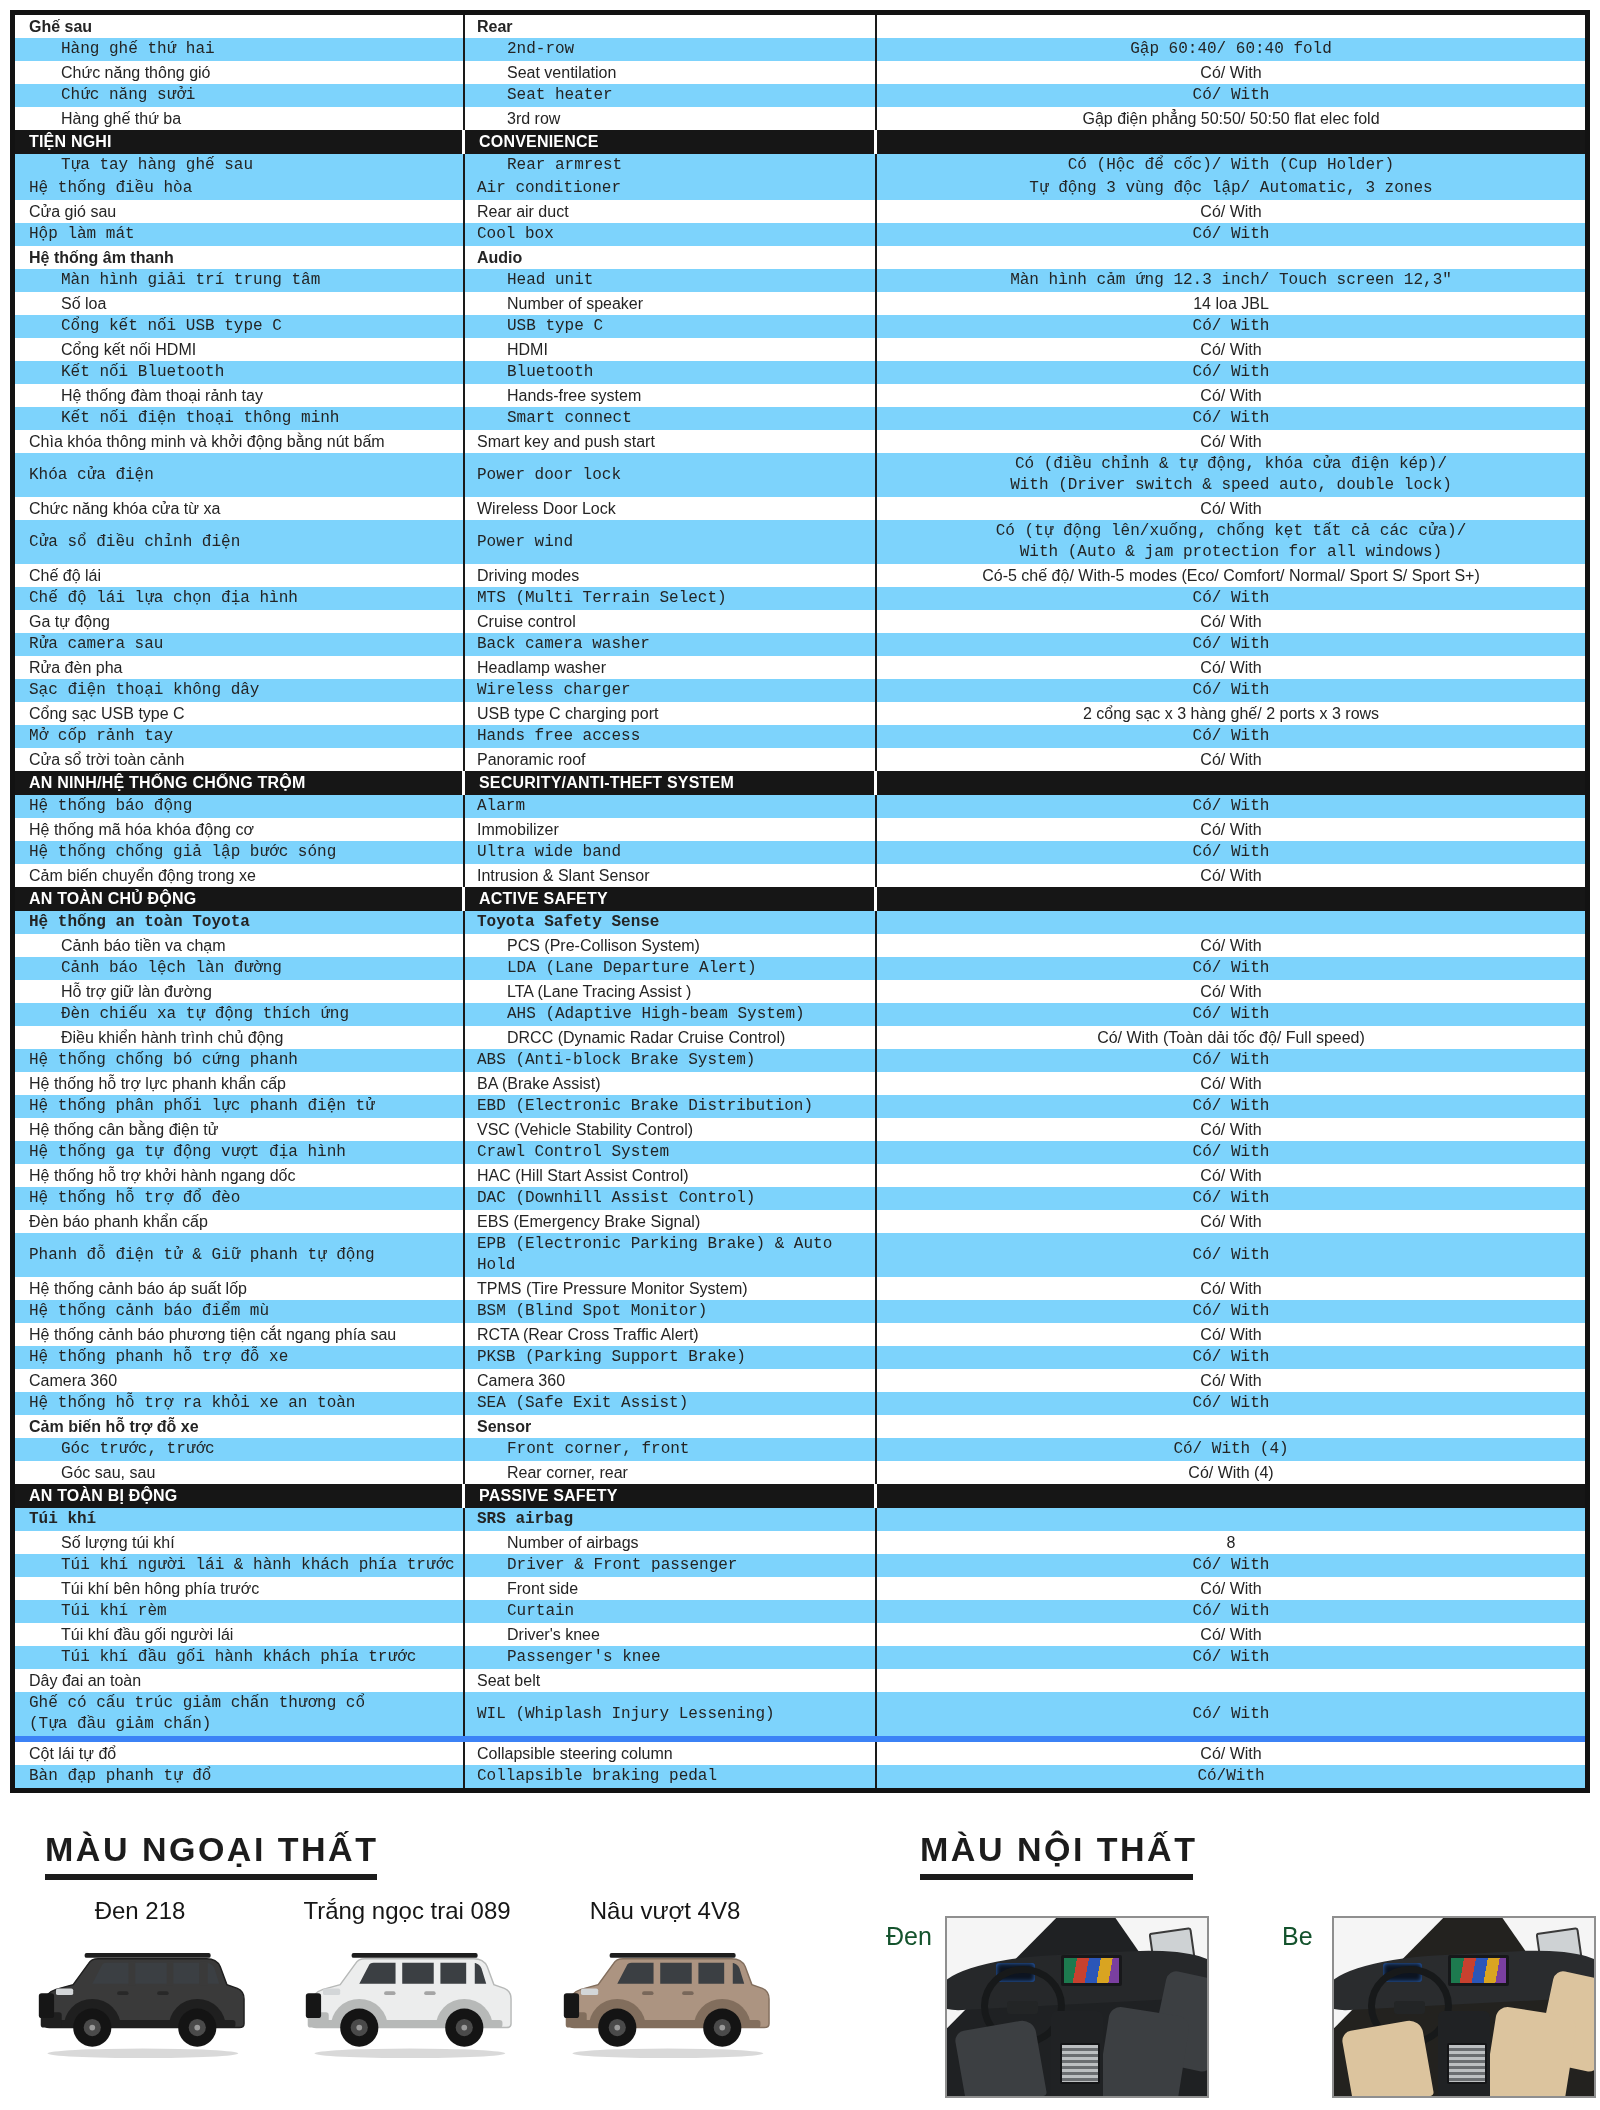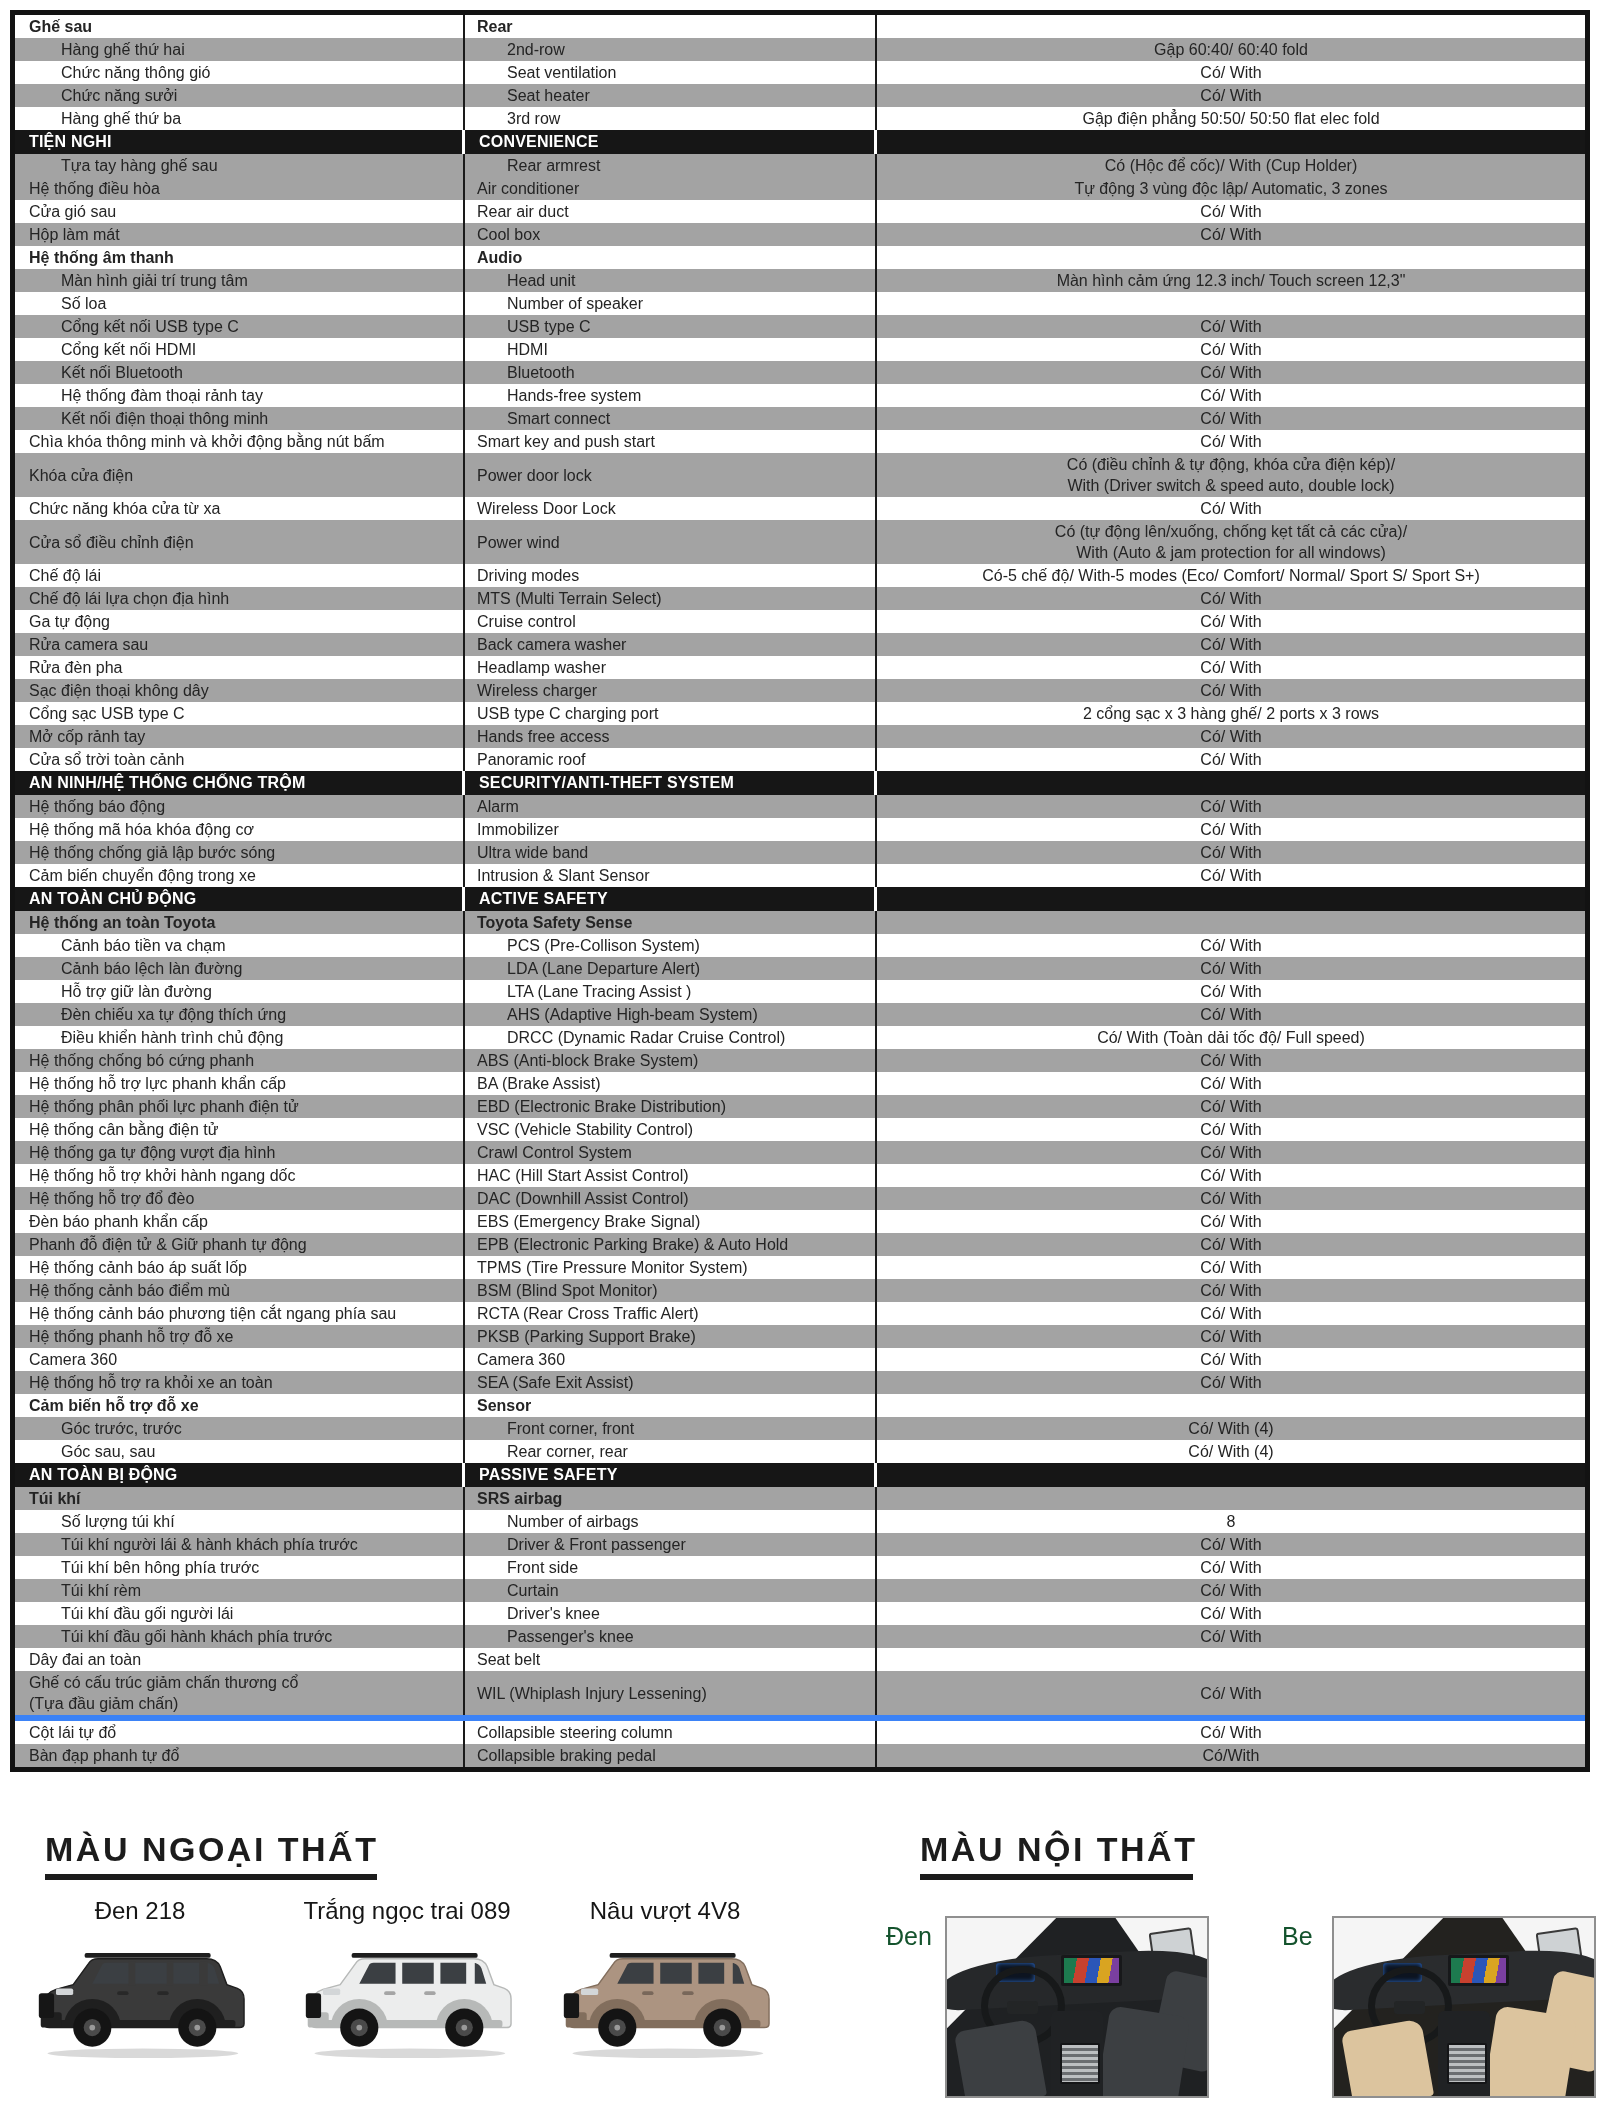--- a/index.html
+++ b/index.html
@@ -2,21 +2,21 @@
 <html><head>
 <meta charset="utf-8">
 <style>
   html,body{margin:0;padding:0;background:#fff;}
   .page{position:relative;width:1600px;height:2110px;background:#fff;overflow:hidden;
         font-family:"Liberation Sans", sans-serif;color:#242424;padding-left:34px;}
   
   #spec-table{position:absolute;left:10px;top:10px;width:1580px;border:5px solid #121212;box-sizing:border-box;background:#fff;}
   .trow{display:grid;grid-template-columns:450px 412px 1fr;}
   .brow{min-height:23px;}
-  .g{background:#a3a3a3;} .w{background:#ffffff;}
+  .g{background:#7dd3fc;font-family:Liberation Mono, monospace;} .w{background:#ffffff;}
   .cell{display:flex;align-items:center;font-size:16px;line-height:21px;padding:1px 8px 1px 14px;white-space:pre-line;box-sizing:border-box;}
   .brow .c0,.brow .c1{border-right:2px solid #1a1a1a;}
   .c1{padding-left:12px;}
   .c2{justify-content:center;text-align:center;padding-left:6px;padding-right:6px;}
   .i .c0{padding-left:46px;}
   .i .c1{padding-left:42px;text-align:right;}
   .b .c0,.b .c1{font-weight:bold;}
   .topline{border-top:6px solid #3b82f6;}
   .hrow{min-height:24px;}
   .hcell{background:#161616;color:#ffffff;font-weight:bold;display:flex;align-items:center;font-size:16px;padding:1px 8px 1px 14px;letter-spacing:.2px;}
@@ -106,20 +106,21 @@
         <div class="cell c2"></div>
       </div>
       <div class="trow brow g i">
         <div class="cell c0">Màn hình giải trí trung tâm</div>
         <div class="cell c1">Head unit</div>
         <div class="cell c2">Màn hình cảm ứng 12.3 inch/ Touch screen 12,3"</div>
       </div>
       <div class="trow brow w i">
         <div class="cell c0">Số loa</div>
         <div class="cell c1">Number of speaker</div>
+        <div class="cell c2">14 loa JBL</div>
       </div>
       <div class="trow brow g i">
         <div class="cell c0">Cổng kết nối USB type C</div>
         <div class="cell c1">USB type C</div>
         <div class="cell c2">Có/ With</div>
       </div>
       <div class="trow brow w i">
         <div class="cell c0">Cổng kết nối HDMI</div>
         <div class="cell c1">HDMI</div>
         <div class="cell c2">Có/ With</div>

